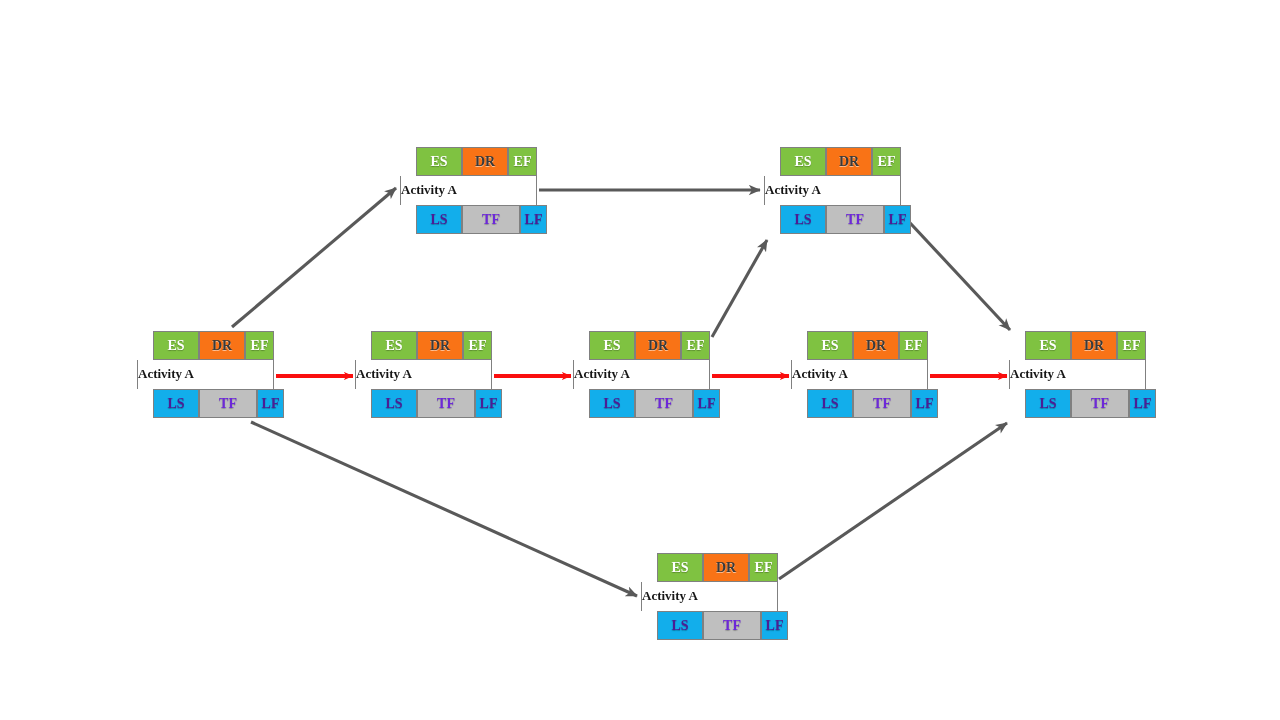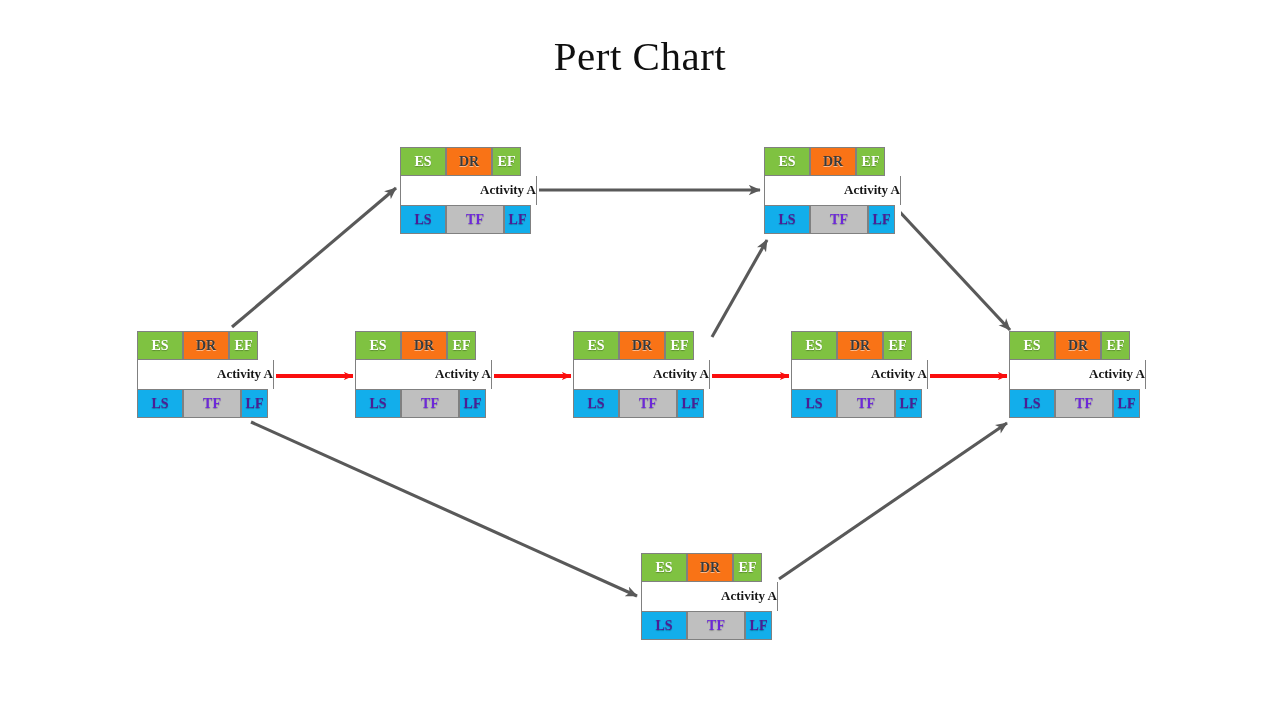--- a/index.html
+++ b/index.html
@@ -47,20 +47,21 @@
   .node {
     position: absolute;
     width: 137px;
     box-sizing: border-box;
     background: #ffffff;
   }
   .node-row {
     display: flex;
     width: 137px;
     box-sizing: border-box;
+    margin-left: 16px;
   }
   .cell {
     box-sizing: border-box;
     height: 29px;
     line-height: 27px;
     text-align: center;
     font-family: "Liberation Serif", "DejaVu Serif", serif;
     font-size: 14px;
     font-weight: 700;
     border: 1px solid #808080;
@@ -97,34 +98,33 @@
   .cell-activity {
     width: 137px;
     height: 29px;
     line-height: 27px;
     box-sizing: border-box;
     background: #ffffff;
     color: #171717;
     font-family: "Liberation Serif", "DejaVu Serif", serif;
     font-size: 13px;
     font-weight: 700;
-    text-align: right;
+    text-align: left;
     border: 1px solid #808080;
     border-top: none;
     border-bottom: none;
     white-space: nowrap;
     overflow: hidden;
   }
 </style>
 </head>
 <body>
 
 <div id="stage" style="background: rgb(255, 255, 255);">
 
-  <div id="chart-title">Pert Chart</div>
 
   <svg id="edge-layer" viewBox="0 0 1280 720" width="1280" height="720" xmlns="http://www.w3.org/2000/svg">
     <defs>
       <marker id="arrow-red" markerWidth="10" markerHeight="9" refX="9.2" refY="4.5" orient="auto" markerUnits="userSpaceOnUse">
         <path d="M0,0.4 L9.6,4.5 L0,8.6 L2.6,4.5 Z" fill="#FA0E0E"></path>
       </marker>
       <marker id="arrow-gray" markerWidth="13" markerHeight="11" refX="11.6" refY="5.5" orient="auto" markerUnits="userSpaceOnUse">
         <path d="M0.4,0.3 L12.4,5.5 L0.4,10.7 L3.6,5.5 Z" fill="#595959"></path>
       </marker>
     </defs>

